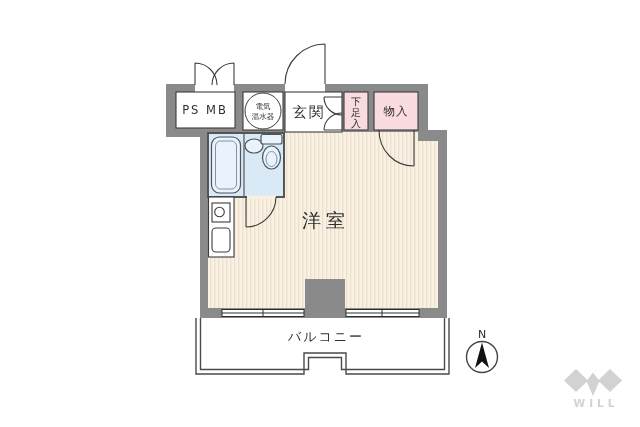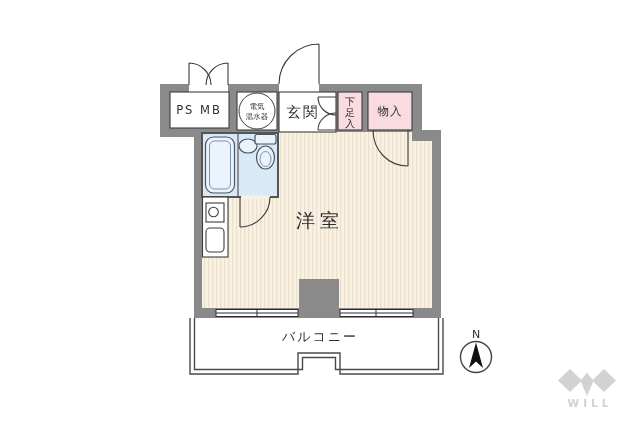--- a/index.html
+++ b/index.html
@@ -1,16 +1,16 @@
 <!DOCTYPE html>
 <html style="--wall: #8a8a8a; --floor_base: #f9f1e3; --floor_stripe: #ece1cc; --closet_pink: #f9dbe0; --bath_blue: #d9e9f6; --fixture_fill: #eaf2fb; --logo_gray: #d2d2d2;"><head>
 <meta charset="utf-8">
 <style>
   html,body{margin:0;padding:0;background:#ffffff;}
-  .page{width:627px;height:427px;background:#fff;position:relative;overflow:hidden;}
+  .page{width:627px;height:427px;background:#fff;position:relative;overflow:hidden;margin-left:6px;}
   svg{display:block;}
   text{font-family:"DejaVu Sans","Liberation Sans",sans-serif;fill:#2e2e2e;}
   .wall{fill:var(--wall);}
   .gap{fill:#ffffff;}
   .floor-base{fill:var(--floor_base);}
   .floor-stripe{fill:var(--floor_stripe);}
   .whitebox{fill:#ffffff;stroke:#3c3c3c;stroke-width:1.1;}
   .pinkbox{fill:var(--closet_pink);stroke:#3c3c3c;stroke-width:1.1;}
   .bath{fill:var(--bath_blue);stroke:#555555;stroke-width:2;}
   .fixture{fill:var(--fixture_fill);stroke:#4a5560;stroke-width:1.2;}

